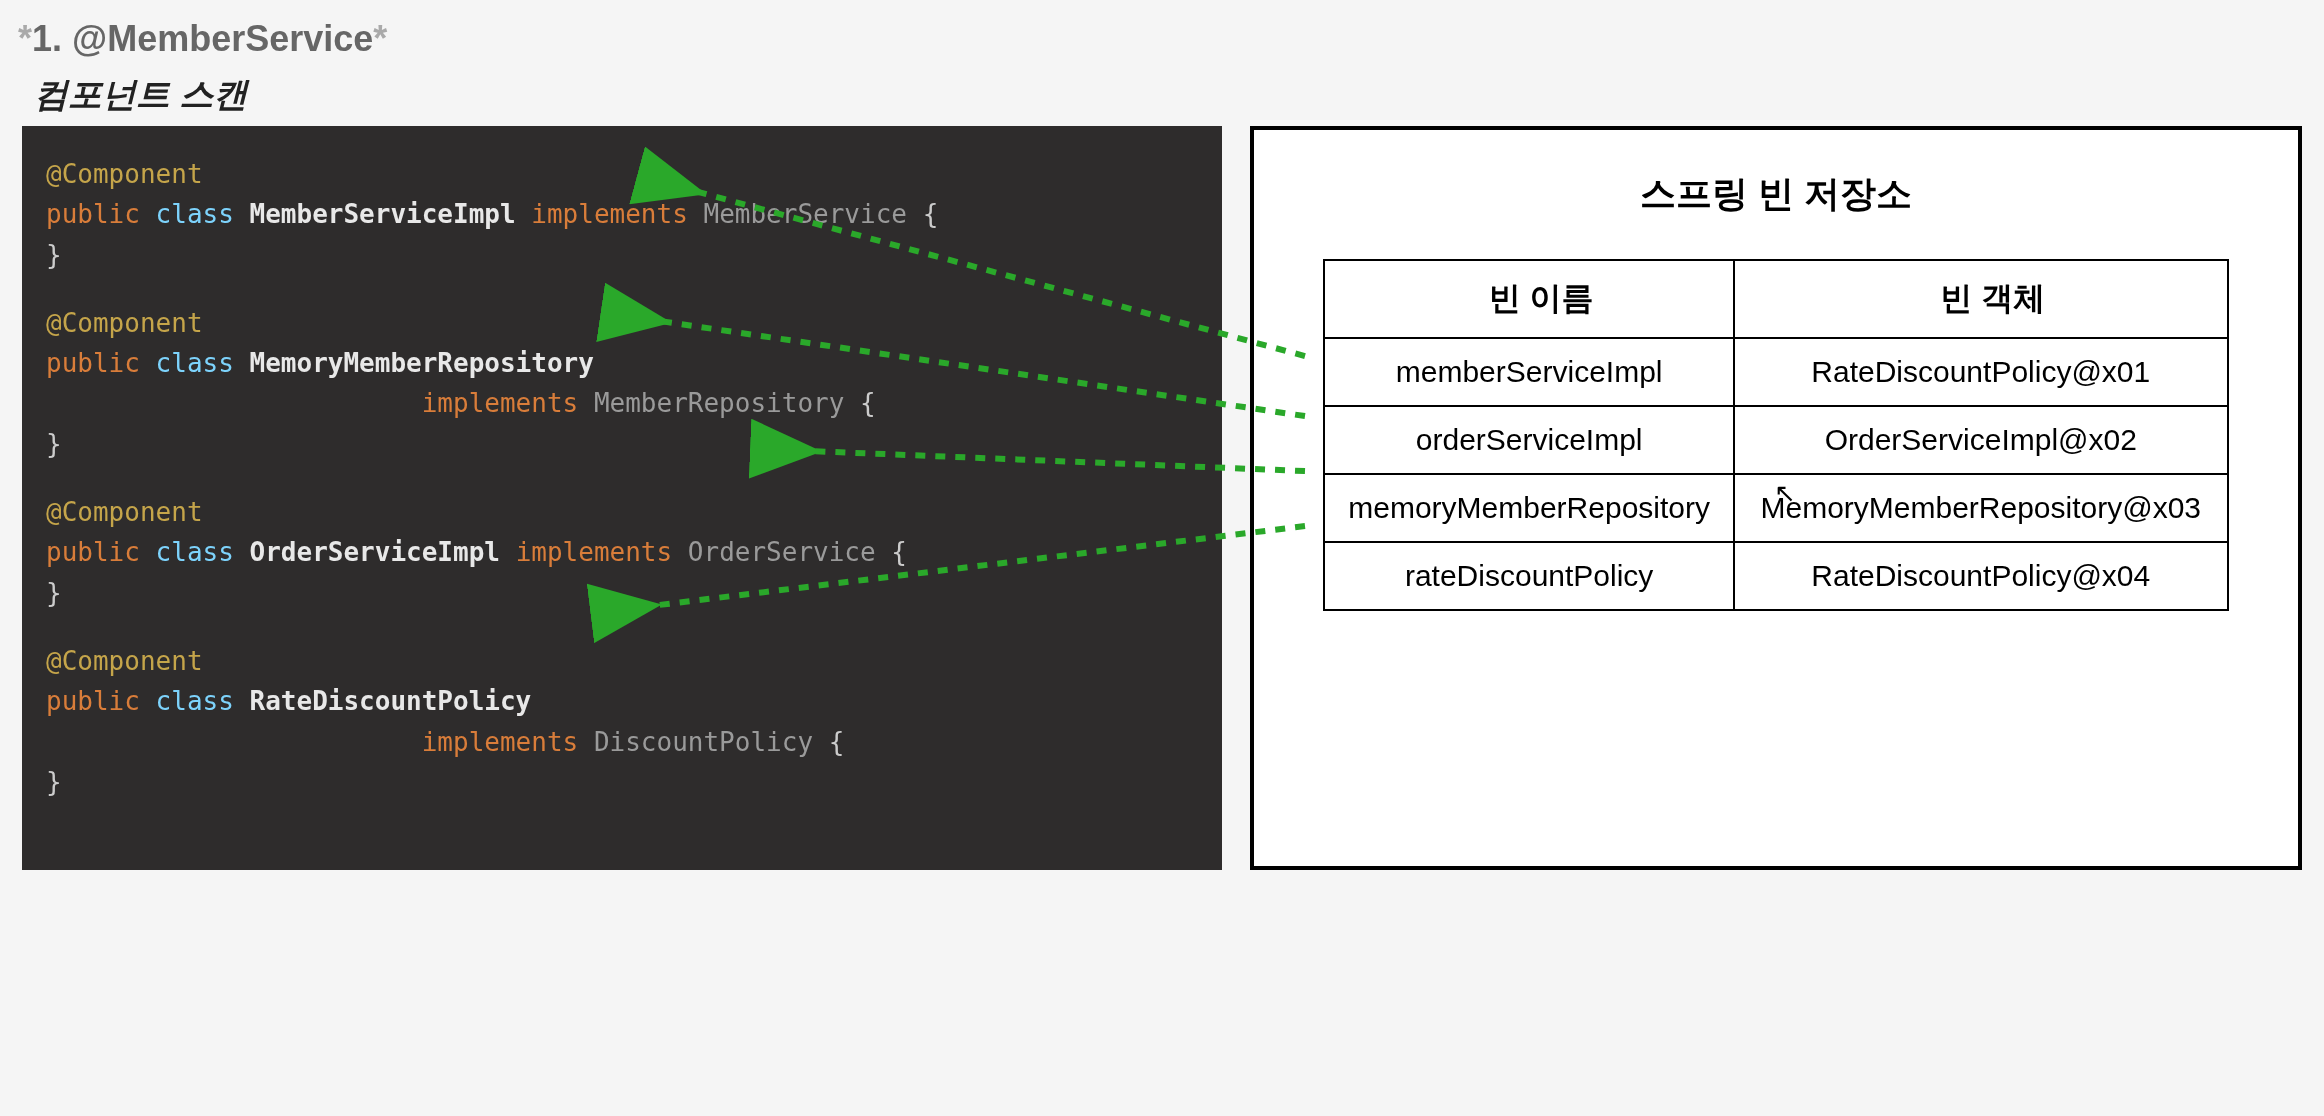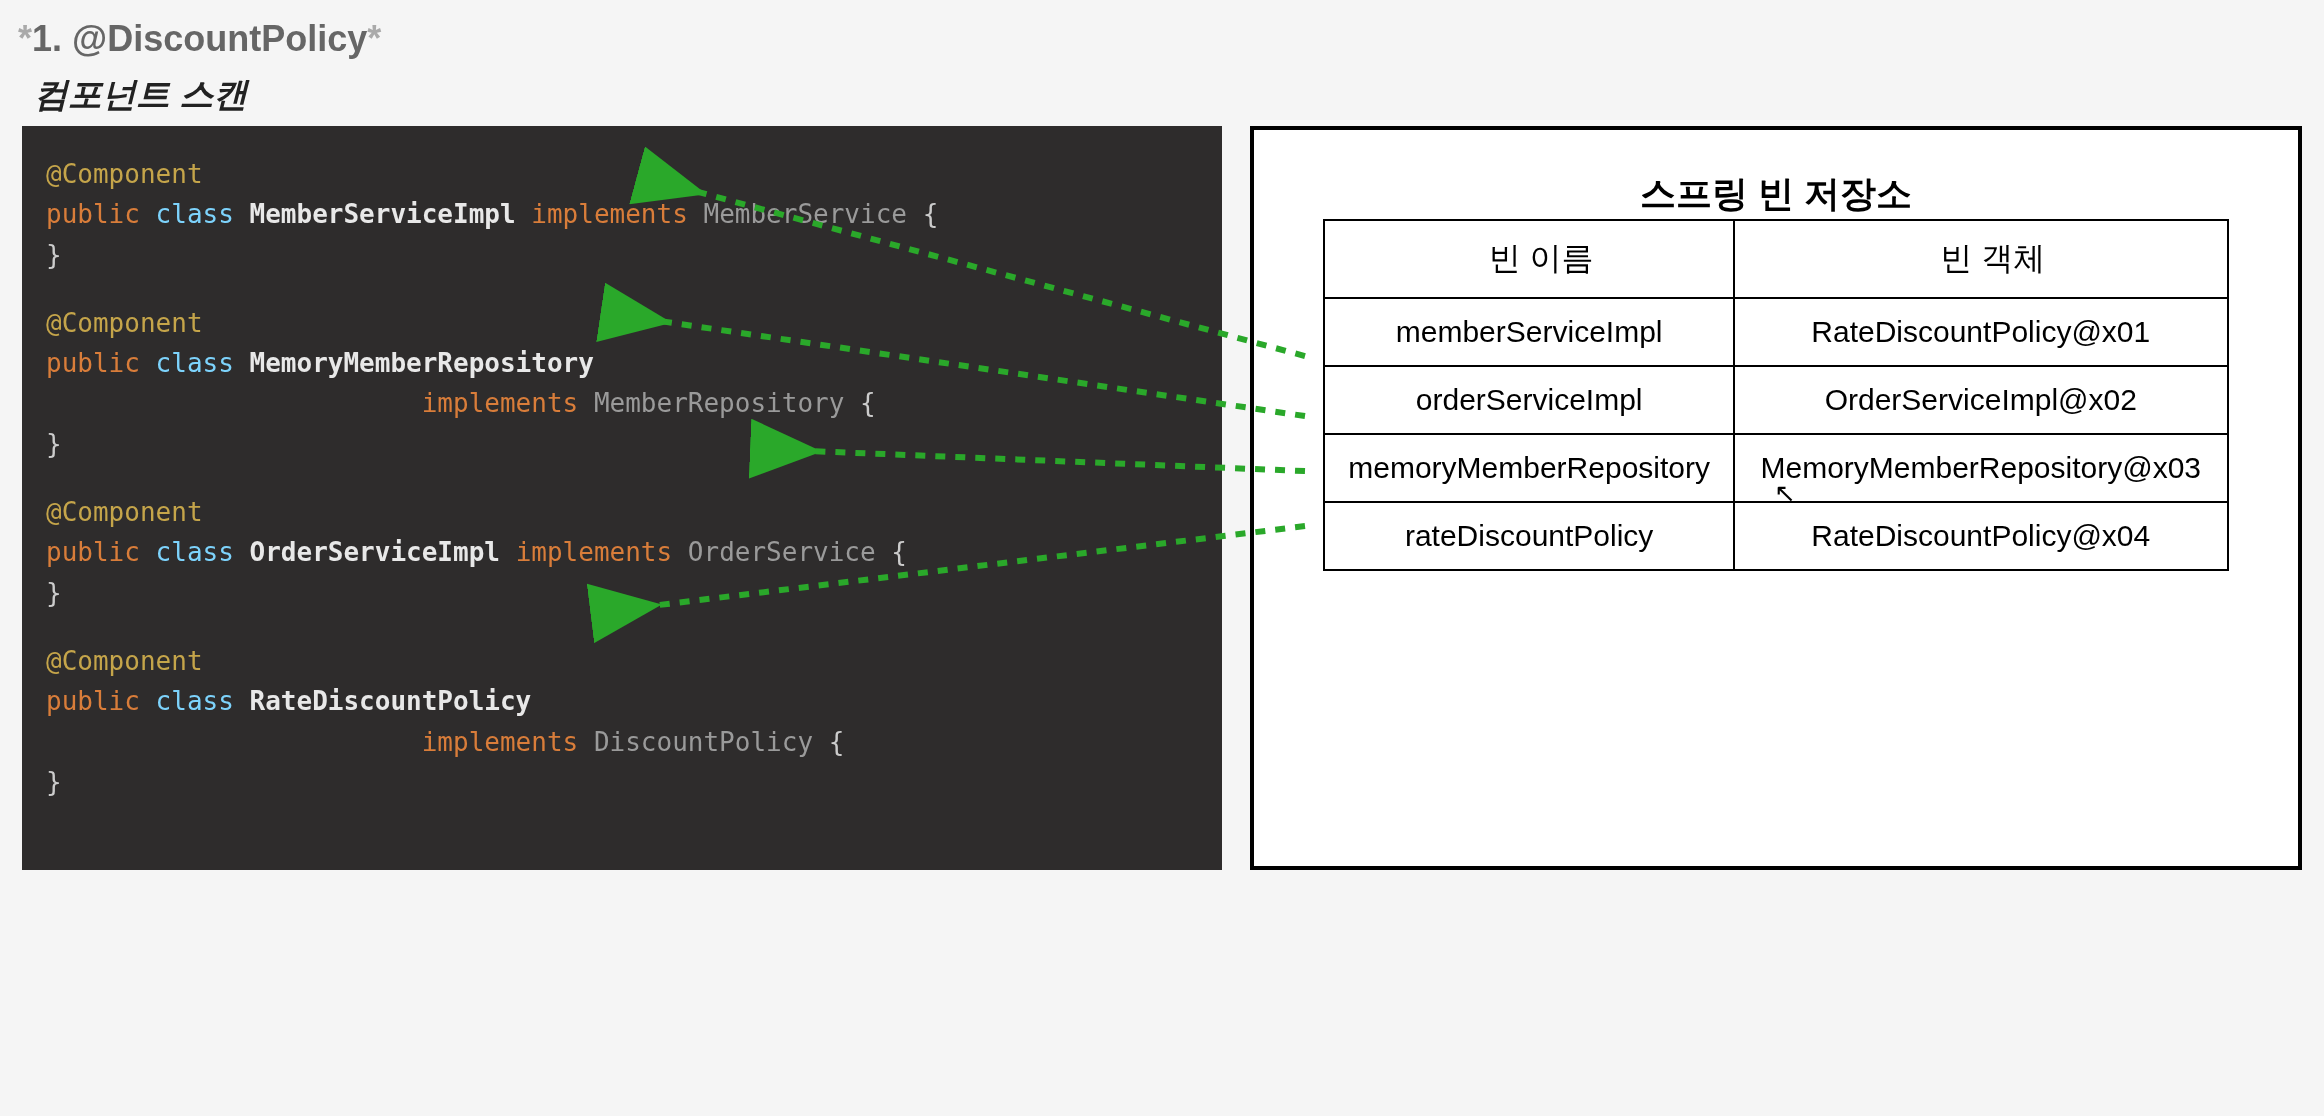--- a/index.html
+++ b/index.html
@@ -66,35 +66,36 @@
       flex: 1;
       padding: 40px 30px 60px 30px;
       display: flex;
       flex-direction: column;
       align-items: center;
       position: relative;
     }
     .store-title {
       font-size: 36px;
       font-weight: 700;
+      margin-bottom: 40px;
     }
     table.bean-table {
       border-collapse: collapse;
       width: 92%;
     }
     table.bean-table th,
     table.bean-table td {
       border: 2px solid #000;
       padding: 16px 10px;
       font-size: 30px;
       text-align: center;
       font-weight: 400;
     }
     table.bean-table th {
-      font-weight: 400;
+      font-weight: 700;
       font-size: 32px;
       padding-left: 34px;
     }
     .cursor {
       position: absolute;
       font-size: 26px;
       color: #000;
       pointer-events: none;
     }
     svg.arrows {
@@ -103,21 +104,21 @@
       left: 0;
       width: 100%;
       height: 100%;
       pointer-events: none;
     }
   </style>
 </head>
 <body>
 
 <div class="header-title">
-  <span class="prefix">*</span><span class="main">1.</span><span> </span><span class="main">@DiscountPolicy</span><span class="prefix">*</span>
+  <span class="prefix">*</span><span class="main">1.</span><span> </span><span class="main">@MemberService</span><span class="prefix">*</span>
 </div>
 
 <div class="subtitle-row">
   <div class="left-subtitle">컴포넌트 스캔</div>
 </div>
 
 <div class="panels">
   <div class="code-panel" id="code-panel">
       <div class="code-block"><span class="annot">@Component</span>
 <span class="kw">public</span> <span class="kw2">class</span> <span class="cls">MemberServiceImpl</span> <span class="kw">implements</span> <span class="iface">MemberService</span> <span class="brace">{</span>

